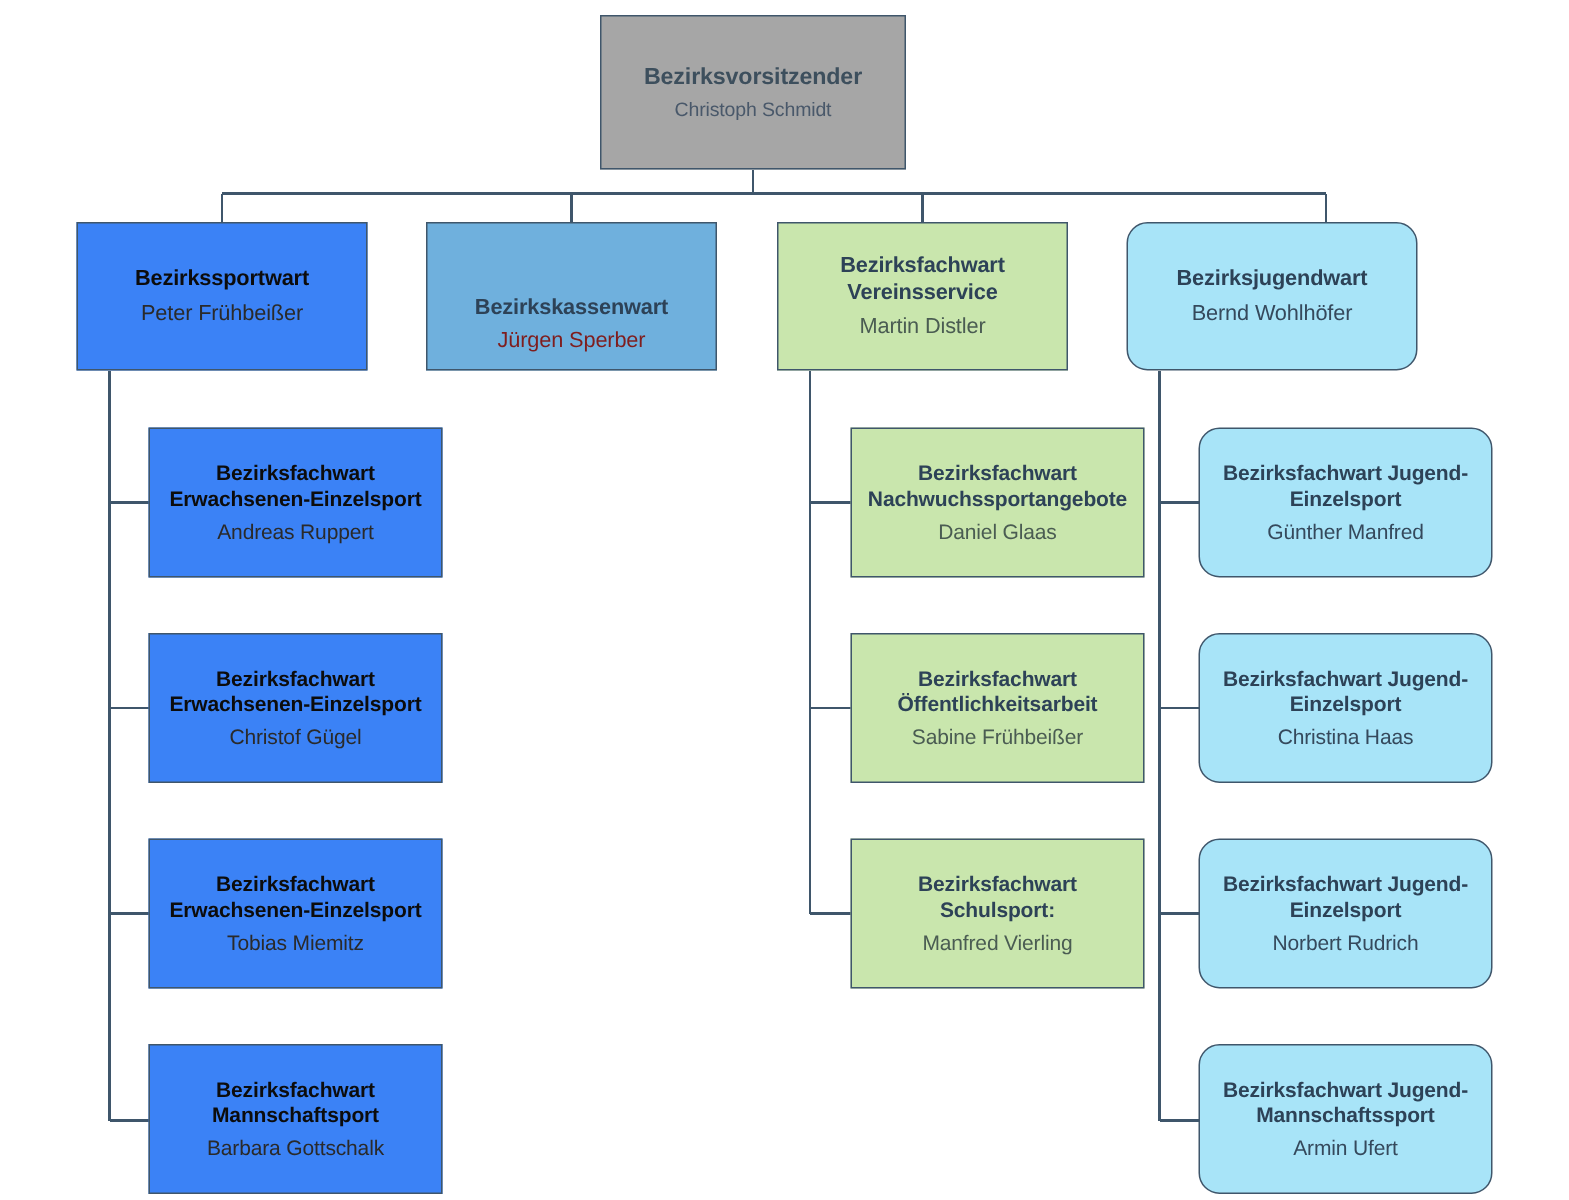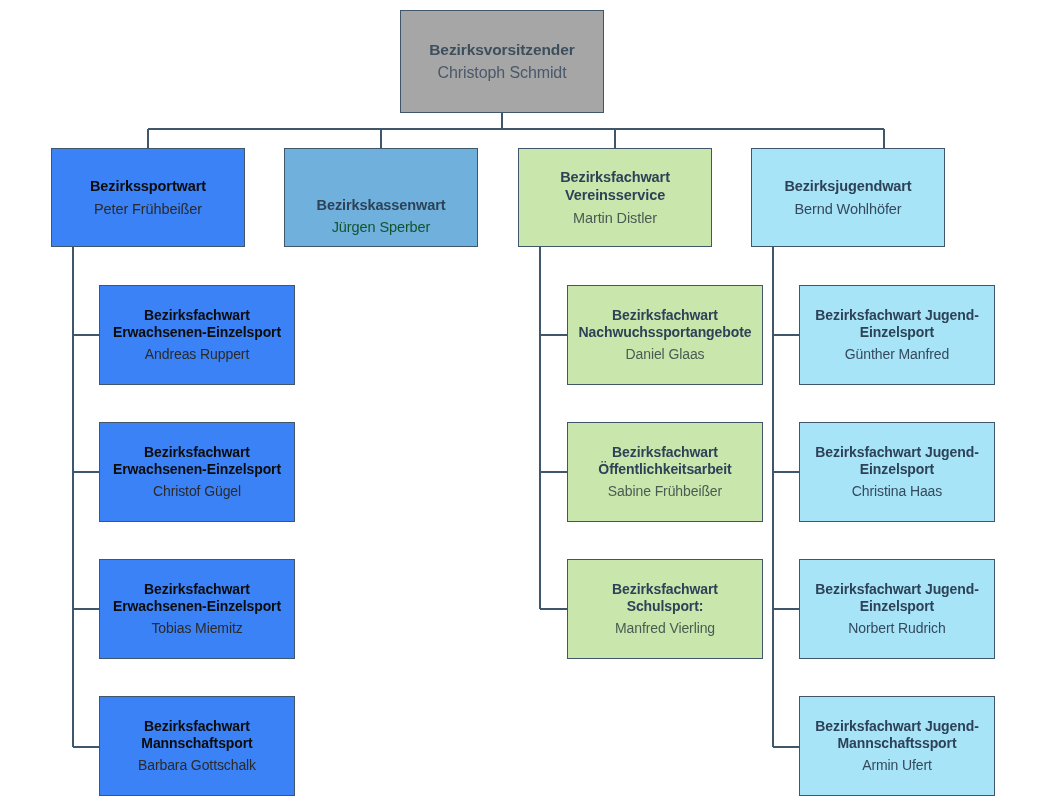--- a/index.html
+++ b/index.html
@@ -50,33 +50,33 @@
   .v-root{ background:#a6a6a6; }
   .v-root .title{ color:#3d4f5d; }
   .v-root .person{ color:#49586a; }
 
   .v-yellow{ background:#3b82f6; }
   .v-yellow .title{ color:#0c0c0c; }
   .v-yellow .person{ color:#2a2a2a; }
 
   .v-steel{ background:#6fb0dd; }
   .v-steel .title{ color:#2d4257;margin-top:37px; }
-  .v-steel .person{ color:#14532d; }
+  .v-steel .person{ color:#7f1d1d; }
 
   .v-green{ background:#c9e6ad; }
   .v-green .title{ color:#2d4257; }
   .v-green .person{ color:#4a5c52; }
 
-  .v-sky{ background:#a8e4f8; }
+  .v-sky{ background:#a8e4f8;border-radius:14px; }
   .v-sky .title{ color:#2d4257; }
   .v-sky .person{ color:#35495c; }
 
   
   .sz-root .title{ font-size:15.5px; }
-  .sz-root .person{ font-size:16px; }
+  .sz-root .person{ font-size:13px; }
   .sz-l2 .title{ font-size:14.5px; }
   .sz-l2 .person{ font-size:14.5px; }
   .sz-l3 .title{ font-size:14px; }
   .sz-l3 .person{ font-size:14px; }
 </style>
 </head>
 <body>
 
 <div id="chart">
 

